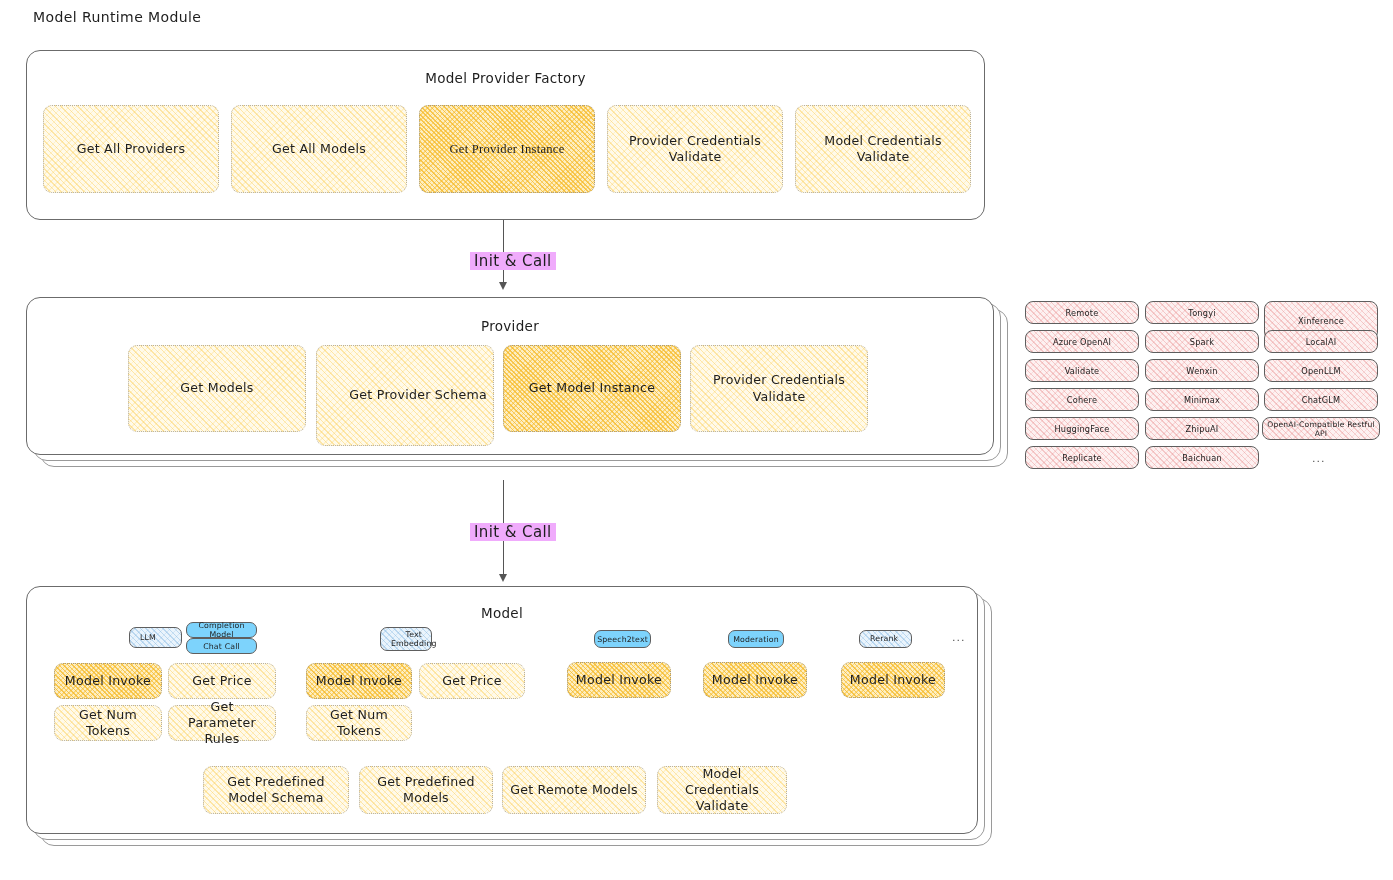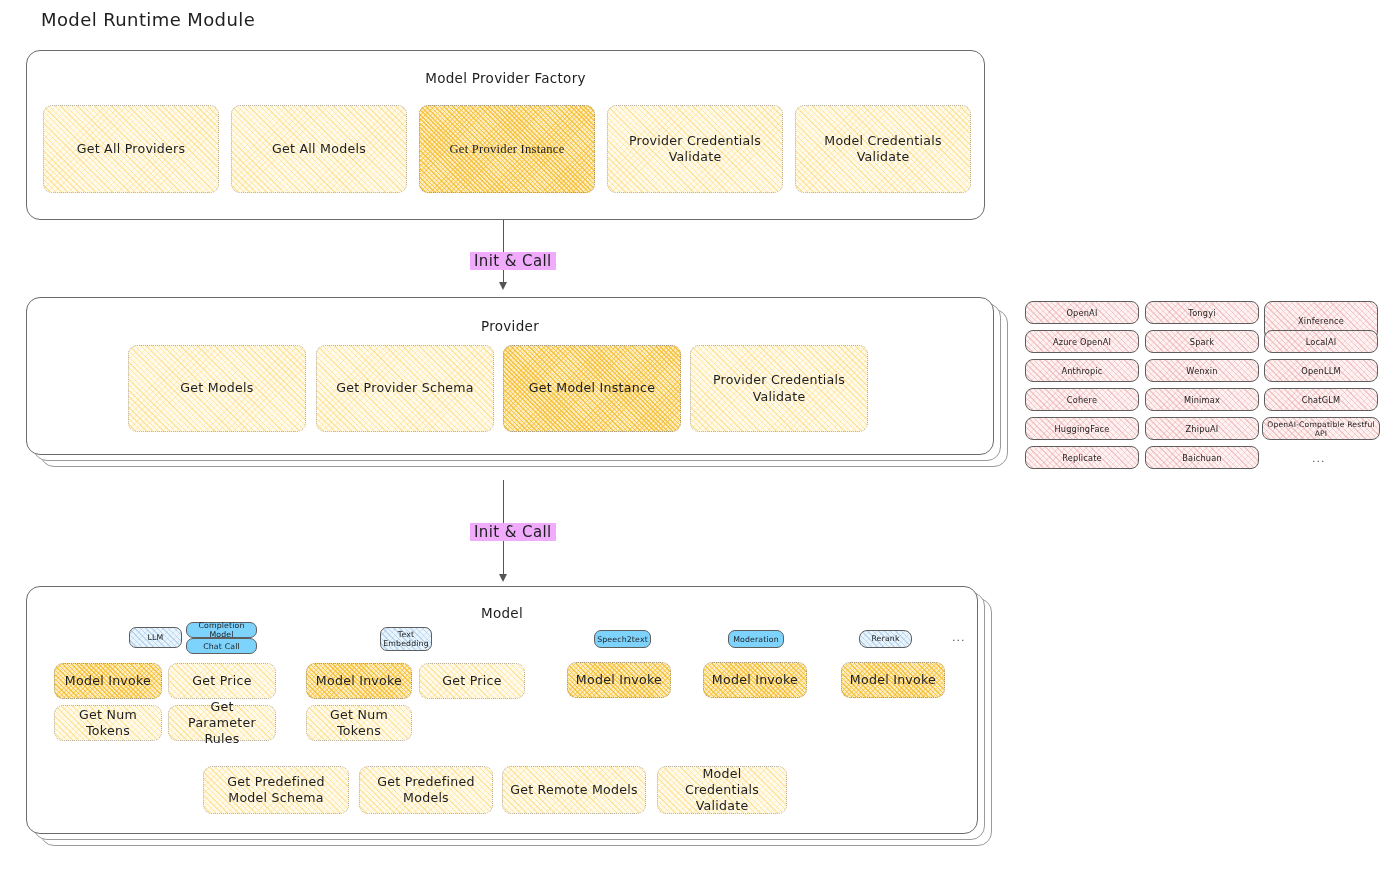--- a/index.html
+++ b/index.html
@@ -6,21 +6,21 @@
   html,body{margin:0;padding:0;background:#ffffff;}
   body{
     width:1393px;height:880px;position:relative;overflow:hidden;
     font-family:"DejaVu Sans","Liberation Sans",sans-serif;
     color:#1e1e1e;
   }
   .abs{position:absolute;box-sizing:border-box;}
 
   
   #page-title{
-    left:33px;top:9px;font-size:18px;letter-spacing:.4px;color:#1e1e1e;margin-left:8px;
+    left:33px;top:9px;font-size:14px;letter-spacing:.4px;color:#1e1e1e;
   }
 
   
   .panel{
     background:#ffffff;border:1.15px solid #6b6b6b;border-radius:14px;
   }
   .panel-ghost{
     background:#ffffff;border:1.05px solid #9a9a9a;border-radius:14px;
   }
   .panel-title{
@@ -60,28 +60,28 @@
     font-size:8.2px;letter-spacing:.2px;color:#1e1e1e;
     background-color:#fdf1f1;
     background-image:
       repeating-linear-gradient(45deg, rgba(229,120,120,.34) 0 1px, rgba(0,0,0,0) 1px 4px),
       repeating-linear-gradient(-45deg, rgba(229,120,120,.18) 0 1px, rgba(0,0,0,0) 1px 5px);
     padding:1px 3px;
   }
   
   .b-badge{
     position:absolute;box-sizing:border-box;
-    display:flex;align-items:center;justify-content:center;text-align:center;
+    display:flex;align-items:center;justify-content:flex-start;text-align:center;
     border:1.15px solid #5e5e5e;border-radius:7px;
     font-size:7.8px;line-height:1.22;letter-spacing:.15px;color:#1e1e1e;
     background-color:#eaf4fc;
     background-image:
       repeating-linear-gradient(45deg, rgba(110,170,220,.38) 0 1px, rgba(0,0,0,0) 1px 4px),
       repeating-linear-gradient(-45deg, rgba(110,170,220,.20) 0 1px, rgba(0,0,0,0) 1px 5px);
-    padding:1px 3px;
+    padding:1px 10px;
   }
   
   .w-badge{
     position:absolute;box-sizing:border-box;
     display:flex;align-items:center;justify-content:center;text-align:center;
     border:1.15px solid #5e5e5e;border-radius:7px;
     font-size:7.8px;letter-spacing:.15px;color:#1e1e1e;background:#7dd3fc;
     padding:1px 3px;
   }
 
@@ -132,38 +132,38 @@
 
 <div class="abs panel-ghost" style="left:40px;top:309px;width:968px;height:158px;"></div>
 <div class="abs panel-ghost" style="left:33px;top:303px;width:968px;height:158px;"></div>
 <div class="abs panel" style="left:26px;top:297px;width:968px;height:158px;background:#fff;">
   <div class="panel-title" style="top:20px;">Provider</div>
 </div>
 
 <div class="node y-light" style="left:128px;top:345px;width:178px;height:87px;">
   <span>Get Models</span>
 </div>
-<div class="node y-light" style="left:316px;top:345px;width:178px;height:87px;">
+<div class="node y-light" style="left:316px;top:345px;width:178px;height:101px;justify-content:flex-end;">
   <span>Get Provider Schema</span>
 </div>
 <div class="node y-strong" style="left:503px;top:345px;width:178px;height:87px;">
   <span>Get Model Instance</span>
 </div>
 <div class="node y-light" style="left:690px;top:345px;width:178px;height:87px;">
   <span>Provider Credentials Validate</span>
 </div>
 
 <div class="r-pill" style="left:1025px;top:301px;width:114px;height:23px;">
-  <span>OpenAI</span>
+  <span>Remote</span>
 </div>
 <div class="r-pill" style="left:1025px;top:330px;width:114px;height:23px;">
   <span>Azure OpenAI</span>
 </div>
 <div class="r-pill" style="left:1025px;top:359px;width:114px;height:23px;">
-  <span>Anthropic</span>
+  <span>Validate</span>
 </div>
 <div class="r-pill" style="left:1025px;top:388px;width:114px;height:23px;">
   <span>Cohere</span>
 </div>
 <div class="r-pill" style="left:1025px;top:417px;width:114px;height:23px;">
   <span>HuggingFace</span>
 </div>
 <div class="r-pill" style="left:1025px;top:446px;width:114px;height:23px;">
   <span>Replicate</span>
 </div>
@@ -256,21 +256,21 @@
   <span>Model Invoke</span>
 </div>
 
 <div class="w-badge" style="left:728px;top:630px;width:56px;height:18px;">
   <span>Moderation</span>
 </div>
 <div class="node y-strong" style="left:703px;top:662px;width:104px;height:36px;">
   <span>Model Invoke</span>
 </div>
 
-<div class="b-badge" style="left:859px;top:630px;width:53px;height:18px;border-radius:8px;">
+<div class="b-badge" style="left:859px;top:630px;width:53px;height:18px;">
   <span>Rerank</span>
 </div>
 <div class="node y-strong" style="left:841px;top:662px;width:104px;height:36px;">
   <span>Model Invoke</span>
 </div>
 
 <div class="ellipsis" style="left:952px;top:631px;font-size:11px;">...</div>
 
 <div class="node y-light" style="left:203px;top:766px;width:146px;height:48px;">
   <span>Get Predefined Model Schema</span>

